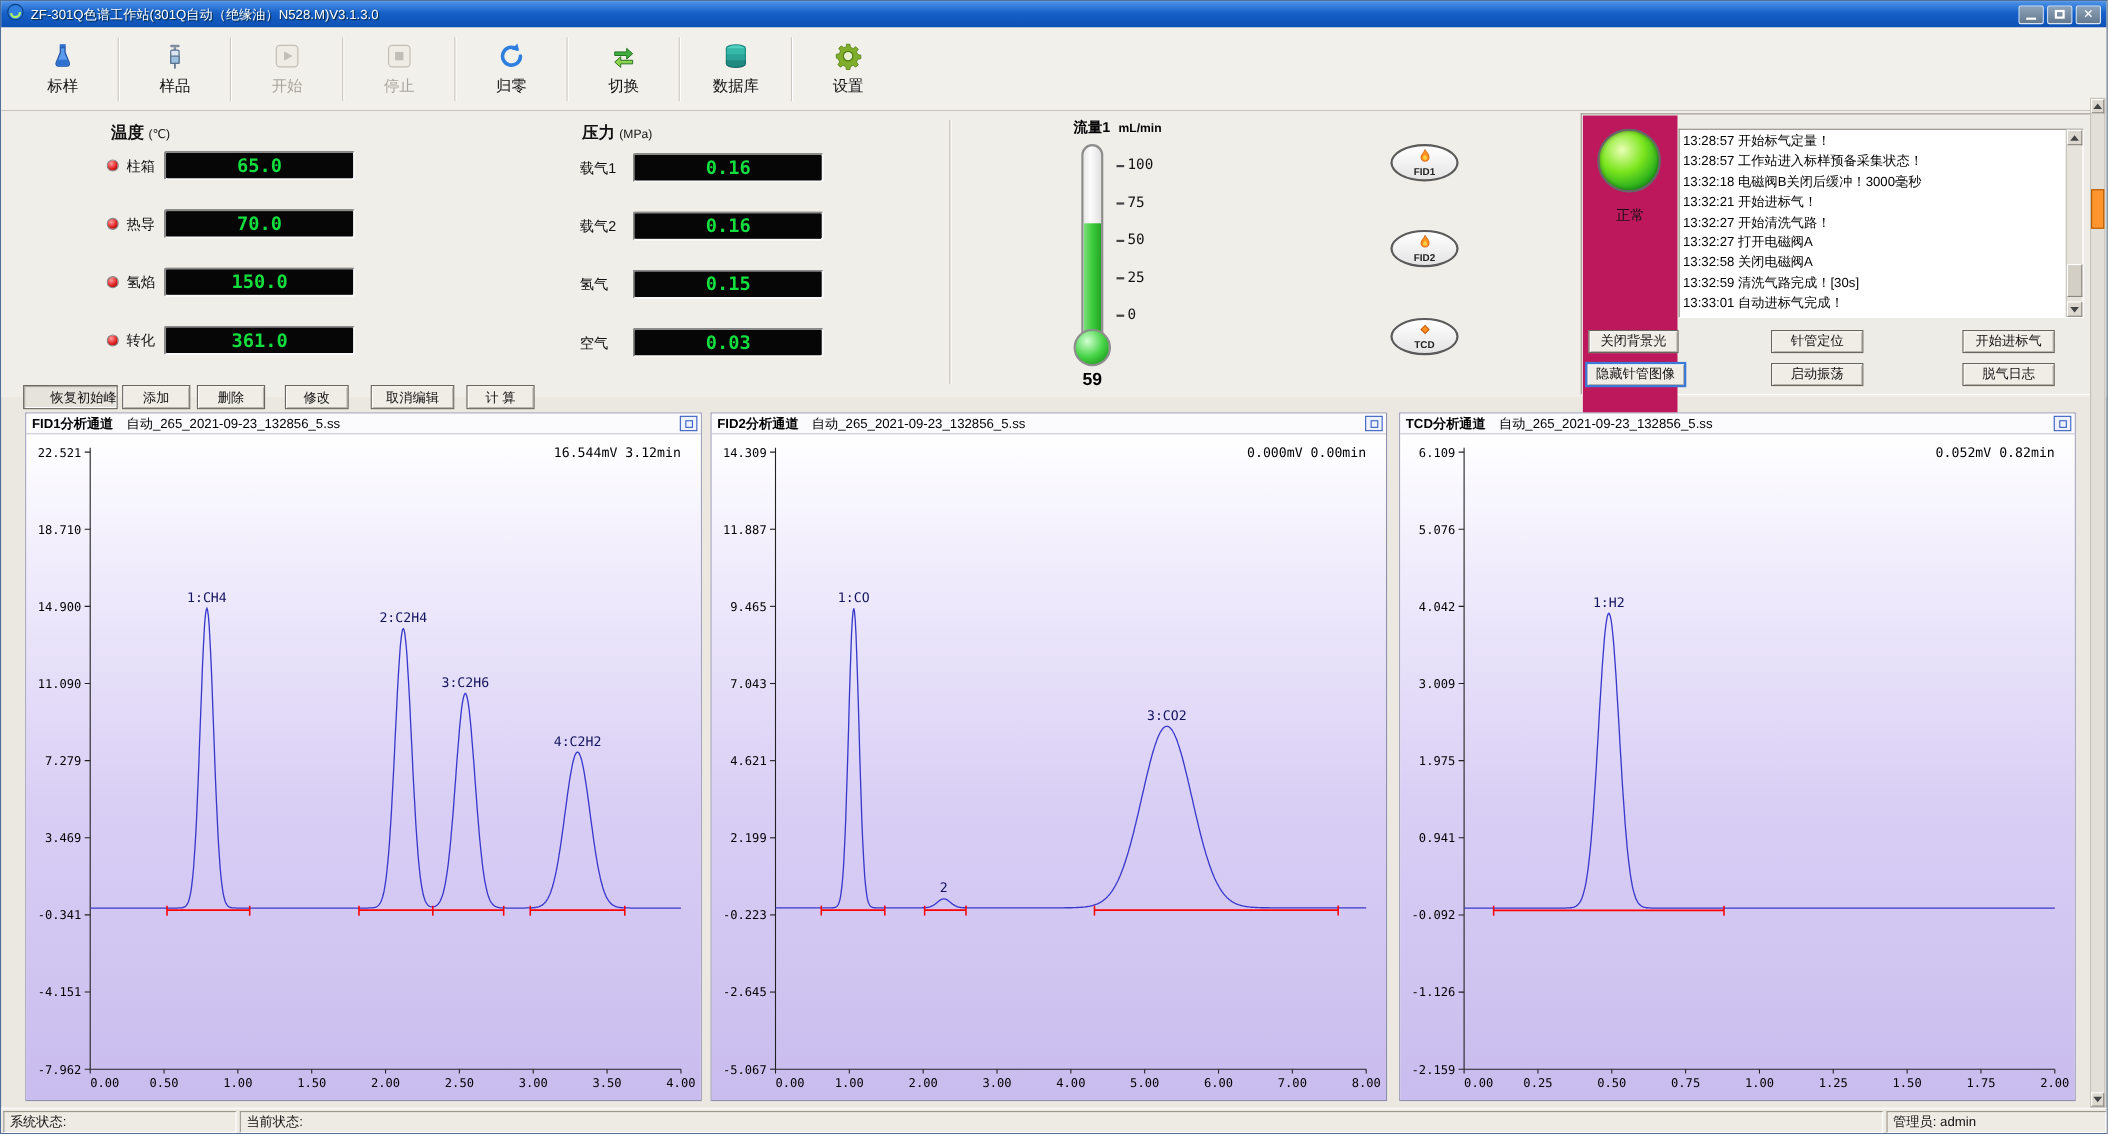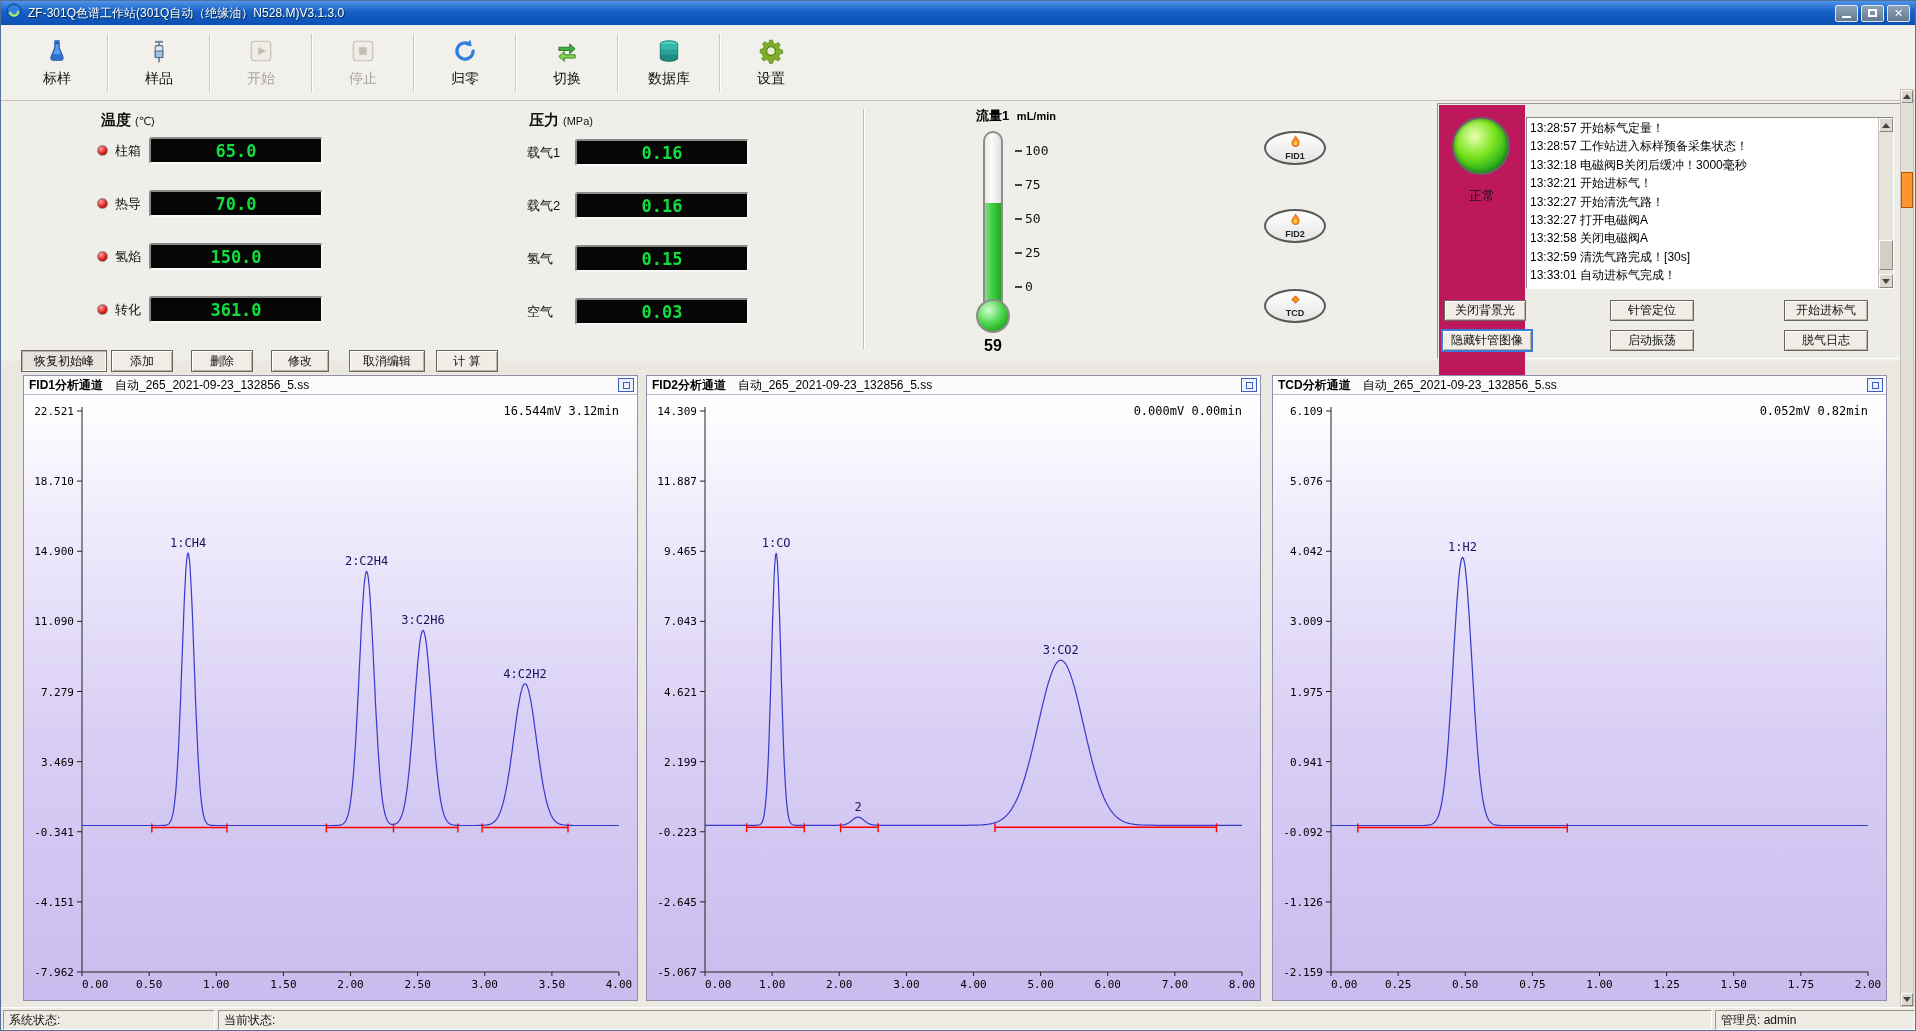--- a/index.html
+++ b/index.html
@@ -64,21 +64,21 @@
   .sb-thumb{position:absolute;left:0;right:0;bottom:4px;height:30px;background:#d3cfc7;border:1px solid;border-color:#fff #8a8680 #8a8680 #fff;}
   .tri{width:0;height:0;border-left:4px solid transparent;border-right:4px solid transparent;}
   .tri.up{border-bottom:5px solid #444;}
   .tri.down{border-top:5px solid #444;}
   .sbtn{position:absolute;height:21px;background:#f0ede7;border:1px solid #6a665e;box-shadow:inset 1px 1px 0 #fff,inset -1px -1px 0 #b8b4ac;font-size:12px;font-family:inherit;cursor:pointer;padding:0;color:#111;}
   .sbtn.hl{outline:2px solid #3a7ad8;outline-offset:-1px;}
 
   
   #edit-row{position:absolute;left:20px;top:348px;height:24px;display:flex;align-items:center;}
   .ebtn{height:22px;background:#f0ede7;border:1px solid #6a665e;box-shadow:inset 1px 1px 0 #fff,inset -1px -1px 0 #b8b4ac;font-size:12px;font-family:inherit;cursor:pointer;color:#111;}
-  .ebtn.pressed{box-shadow:inset 1px 1px 0 #b8b4ac,inset -1px -1px 0 #fff;background:#e6e3dc;}
+  .ebtn.pressed{box-shadow:inset 1px 1px 0 #b8b4ac,inset -1px -1px 0 #fff;background:#e6e3dc;text-align:right;}
 
   
   #charts{position:absolute;left:0;top:374px;width:100%;height:628px;}
   .chart-panel{position:absolute;top:0;width:615px;height:626px;border:1px solid #8f8fae;background:#fff;}
   .chart-titlebar{position:relative;height:19px;background:#fbfbfd;border-bottom:1px solid #b8b8cc;display:flex;align-items:center;font-size:12px;padding:0 5px;color:#000;}
   .ct-title{font-weight:bold;margin-right:12px;}
   .ct-max{position:absolute;right:3px;top:2px;width:16px;height:14px;border:1px solid #3a5fc0;background:#eef2ff;display:flex;align-items:center;justify-content:center;padding:0;cursor:pointer;}
   .ct-max span{display:block;width:7px;height:7px;border:1px solid #3a5fc0;}
   .chart-body{position:absolute;left:0;top:19px;right:0;bottom:0;background:linear-gradient(180deg,#ffffff 0%,#f0ecfc 20%,#d9cff5 55%,#c9bcee 100%);}
 
@@ -337,21 +337,21 @@
           <button class="sbtn hl" style="left: 4px; width: 90px; top: 226px;">隐藏针管图像</button>
           <button class="sbtn" style="left: 172px; width: 84px; top: 226px;">启动振荡</button>
           <button class="sbtn" style="left: 346px; width: 84px; top: 226px;">脱气日志</button>
         </div>
     </div>
   </div>
 
   <div id="edit-row">
       <button class="ebtn pressed" style="width: 86px; margin-left: 0px;">恢复初始峰</button>
       <button class="ebtn" style="width: 62px; margin-left: 4px;">添加</button>
-      <button class="ebtn" style="width: 62px; margin-left: 18px;">删除</button>
+      <button class="ebtn" style="width: 62px; margin-left: 6px;">删除</button>
       <button class="ebtn" style="width: 58px; margin-left: 18px;">修改</button>
       <button class="ebtn" style="width: 76px; margin-left: 20px;">取消编辑</button>
       <button class="ebtn" style="width: 62px; margin-left: 11px;">计 算</button>
     </div>
 
   <div id="charts">
       <div class="chart-panel" style="left: 22px;">
         <div class="chart-titlebar">
           <span class="ct-title">FID1分析通道</span>
           <span class="ct-file">自动_265_2021-09-23_132856_5.ss</span>

